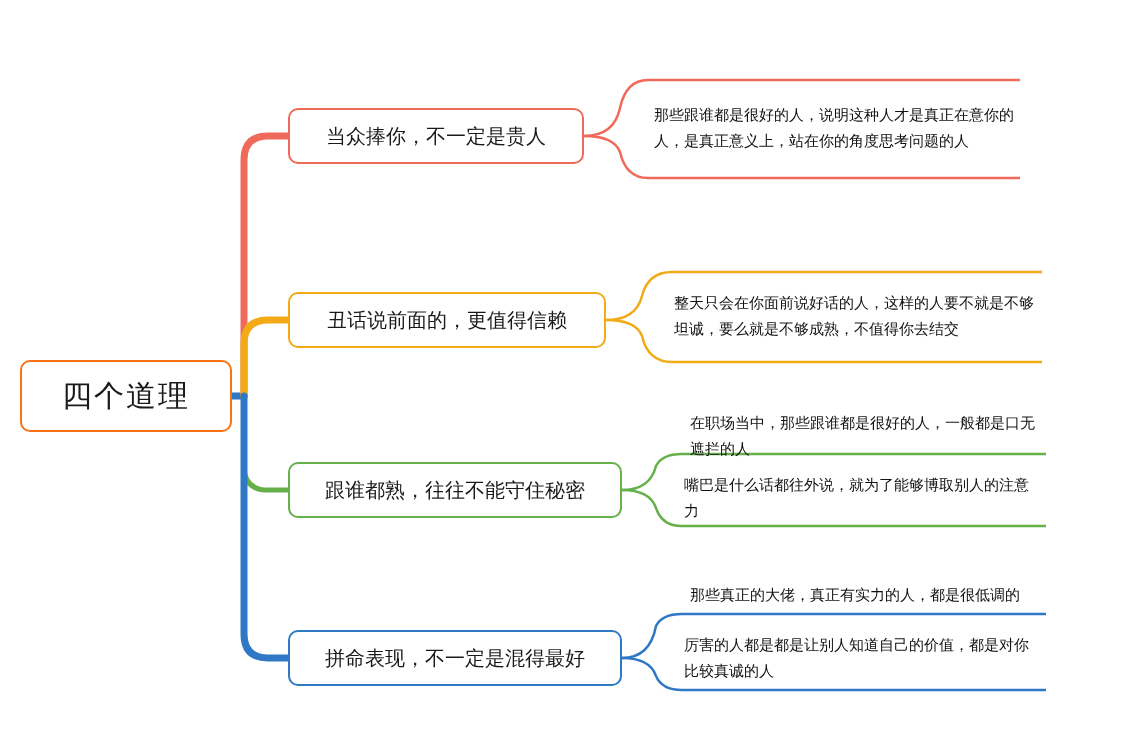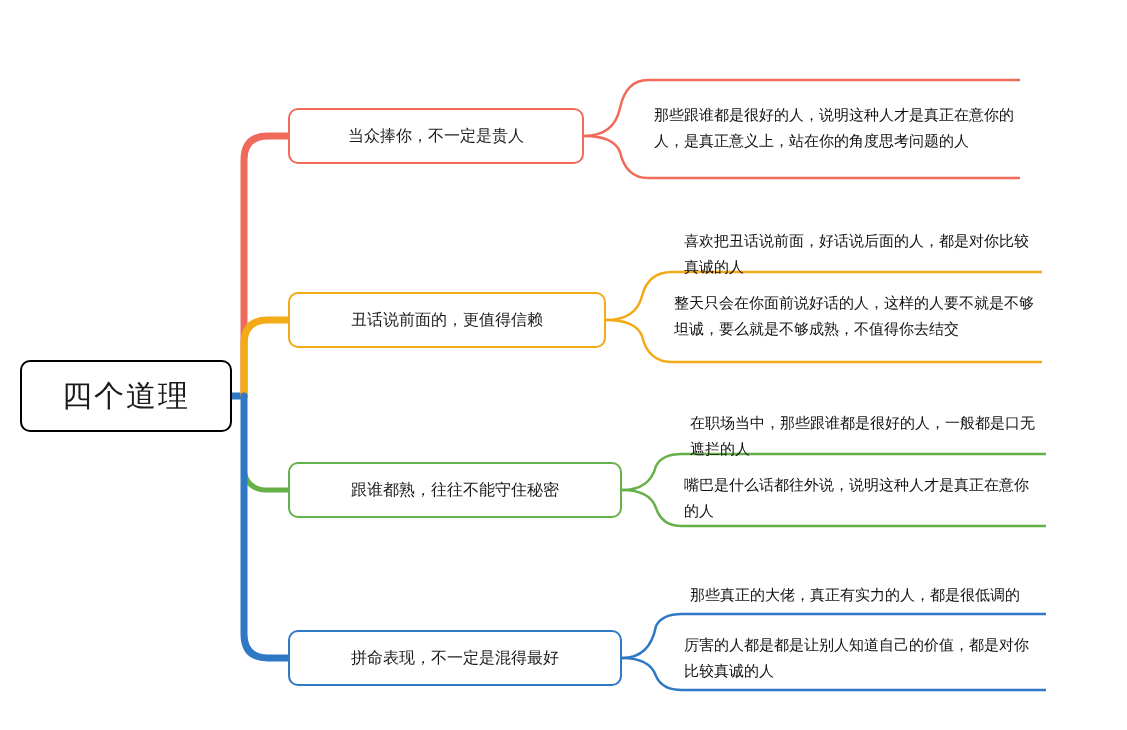--- a/index.html
+++ b/index.html
@@ -32,28 +32,28 @@
     display: flex;
     align-items: center;
     justify-content: center;
     text-align: center;
   }
   .root-node {
     left: 20px;
     top: 360px;
     width: 212px;
     height: 72px;
-    border: 2px solid #000000;
+    border: 2px solid #f97316;
     border-radius: 10px;
     font-size: 30px;
     color: #1a1a1a;
     letter-spacing: 2px;
   }
   .branch-node {
-    font-size: 16px;
+    font-size: 20px;
     color: #1a1a1a;
     border-width: 2px;
     border-style: solid;
     border-radius: 10px;
     padding: 4px 14px;
   }
   .branch-1 { left: 288px; top: 108px;  width: 296px; height: 56px; border-color: #ef6a5a; }
   .branch-2 { left: 288px; top: 292px;  width: 318px; height: 56px; border-color: #f2aa16; }
   .branch-3 { left: 288px; top: 462px;  width: 334px; height: 56px; border-color: #66b04a; }
   .branch-4 { left: 288px; top: 630px;  width: 334px; height: 56px; border-color: #2e78c6; }
@@ -109,22 +109,21 @@
 
   <div class="node root-node">四个道理</div>
 
   <div class="node branch-node branch-1">当众捧你，不一定是贵人</div>
   <div class="node branch-node branch-2">丑话说前面的，更值得信赖</div>
   <div class="node branch-node branch-3">跟谁都熟，往往不能守住秘密</div>
   <div class="node branch-node branch-4">拼命表现，不一定是混得最好</div>
 
   <div class="leaf leaf-1b">那些跟谁都是很好的人，说明这种人才是真正在意你的人，是真正意义上，站在你的角度思考问题的人</div>
 
-  <div class="leaf leaf-2a">喜欢把丑话说前面，好话说后面的人，都是对你比较真诚的人</div>
   <div class="leaf leaf-2b">整天只会在你面前说好话的人，这样的人要不就是不够坦诚，要么就是不够成熟，不值得你去结交</div>
 
   <div class="leaf leaf-3a">在职场当中，那些跟谁都是很好的人，一般都是口无遮拦的人</div>
-  <div class="leaf leaf-3b">嘴巴是什么话都往外说，说明这种人才是真正在意你的人</div>
+  <div class="leaf leaf-3b">嘴巴是什么话都往外说，就为了能够博取别人的注意力</div>
 
   <div class="leaf leaf-4a">那些真正的大佬，真正有实力的人，都是很低调的</div>
   <div class="leaf leaf-4b">厉害的人都是都是让别人知道自己的价值，都是对你比较真诚的人</div>
 
 </div>
 
 </body></html>

